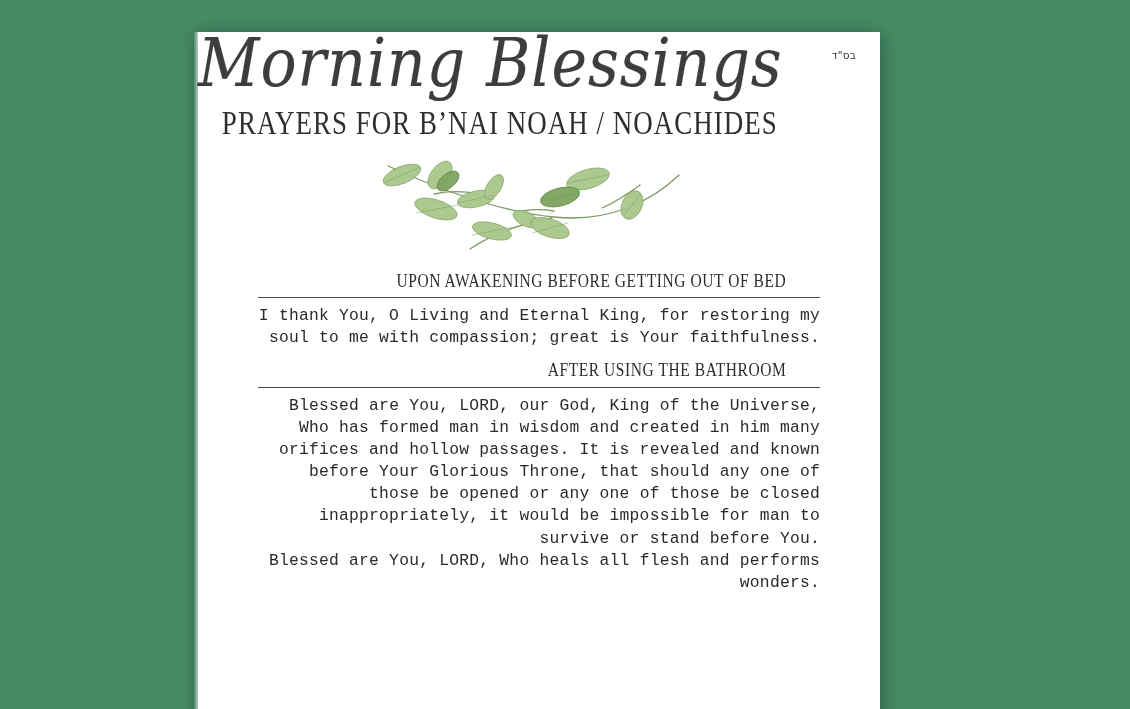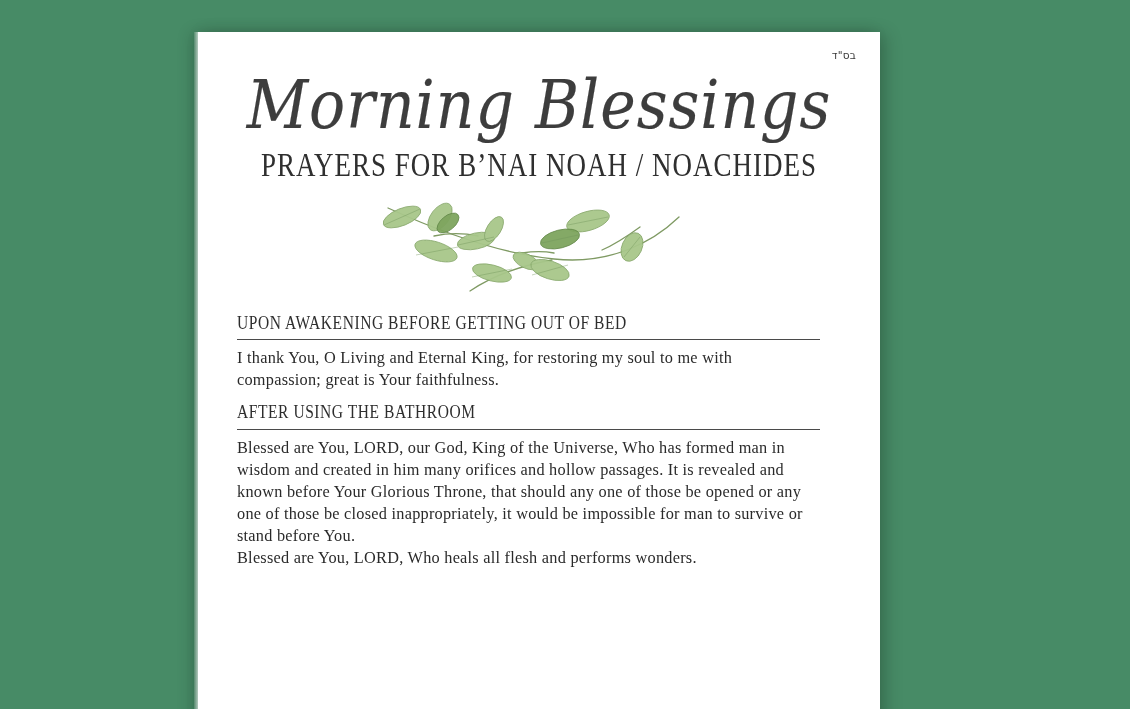--- a/index.html
+++ b/index.html
@@ -42,22 +42,21 @@
     right: 24px;
     font-family: "DejaVu Sans", sans-serif;
     font-size: 10.5px;
     color: #3a3a3a;
     direction: rtl;
     letter-spacing: 0.2px;
   }
 
   
   .title-wrap {
-    padding-top: 42px;
-    text-align: center;
+    text-align: left;
   }
 
   .main-title {
     font-family: "DejaVu Serif", serif;
     font-style: italic;
     font-weight: 400;
     font-size: 60px;
     line-height: 1.0;
     color: #3d3d3d;
     letter-spacing: 1px;
@@ -79,21 +78,22 @@
   
   .ornament {
     margin: 16px auto 0;
     width: 330px;
     height: 105px;
     display: block;
   }
 
   
   .sections {
-    margin: 16px 60px 0 39px;
+    margin: 16px 60px 0 60px;
+    text-align: right;
   }
 
   .section { margin-bottom: 14px; }
 
   .section-heading {
     font-family: "Liberation Serif", serif;
     font-size: 16.5px;
     line-height: 1.1;
     color: #2d2d2d;
     letter-spacing: 0.6px;
@@ -103,21 +103,21 @@
     white-space: nowrap;
   }
 
   .rule {
     height: 1px;
     background: #4a4a4a;
     margin-bottom: 7px;
   }
 
   .section-body {
-    font-family: Liberation Serif, serif;
+    font-family: Liberation Mono, monospace;
     font-size: 16.3px;
     line-height: 1.36;
     color: #2a2a2a;
     letter-spacing: 0.25px;
     white-space: pre-line;
   }
 
   .section-body + .section-body { margin-top: 0; }
 </style>
 </head>

